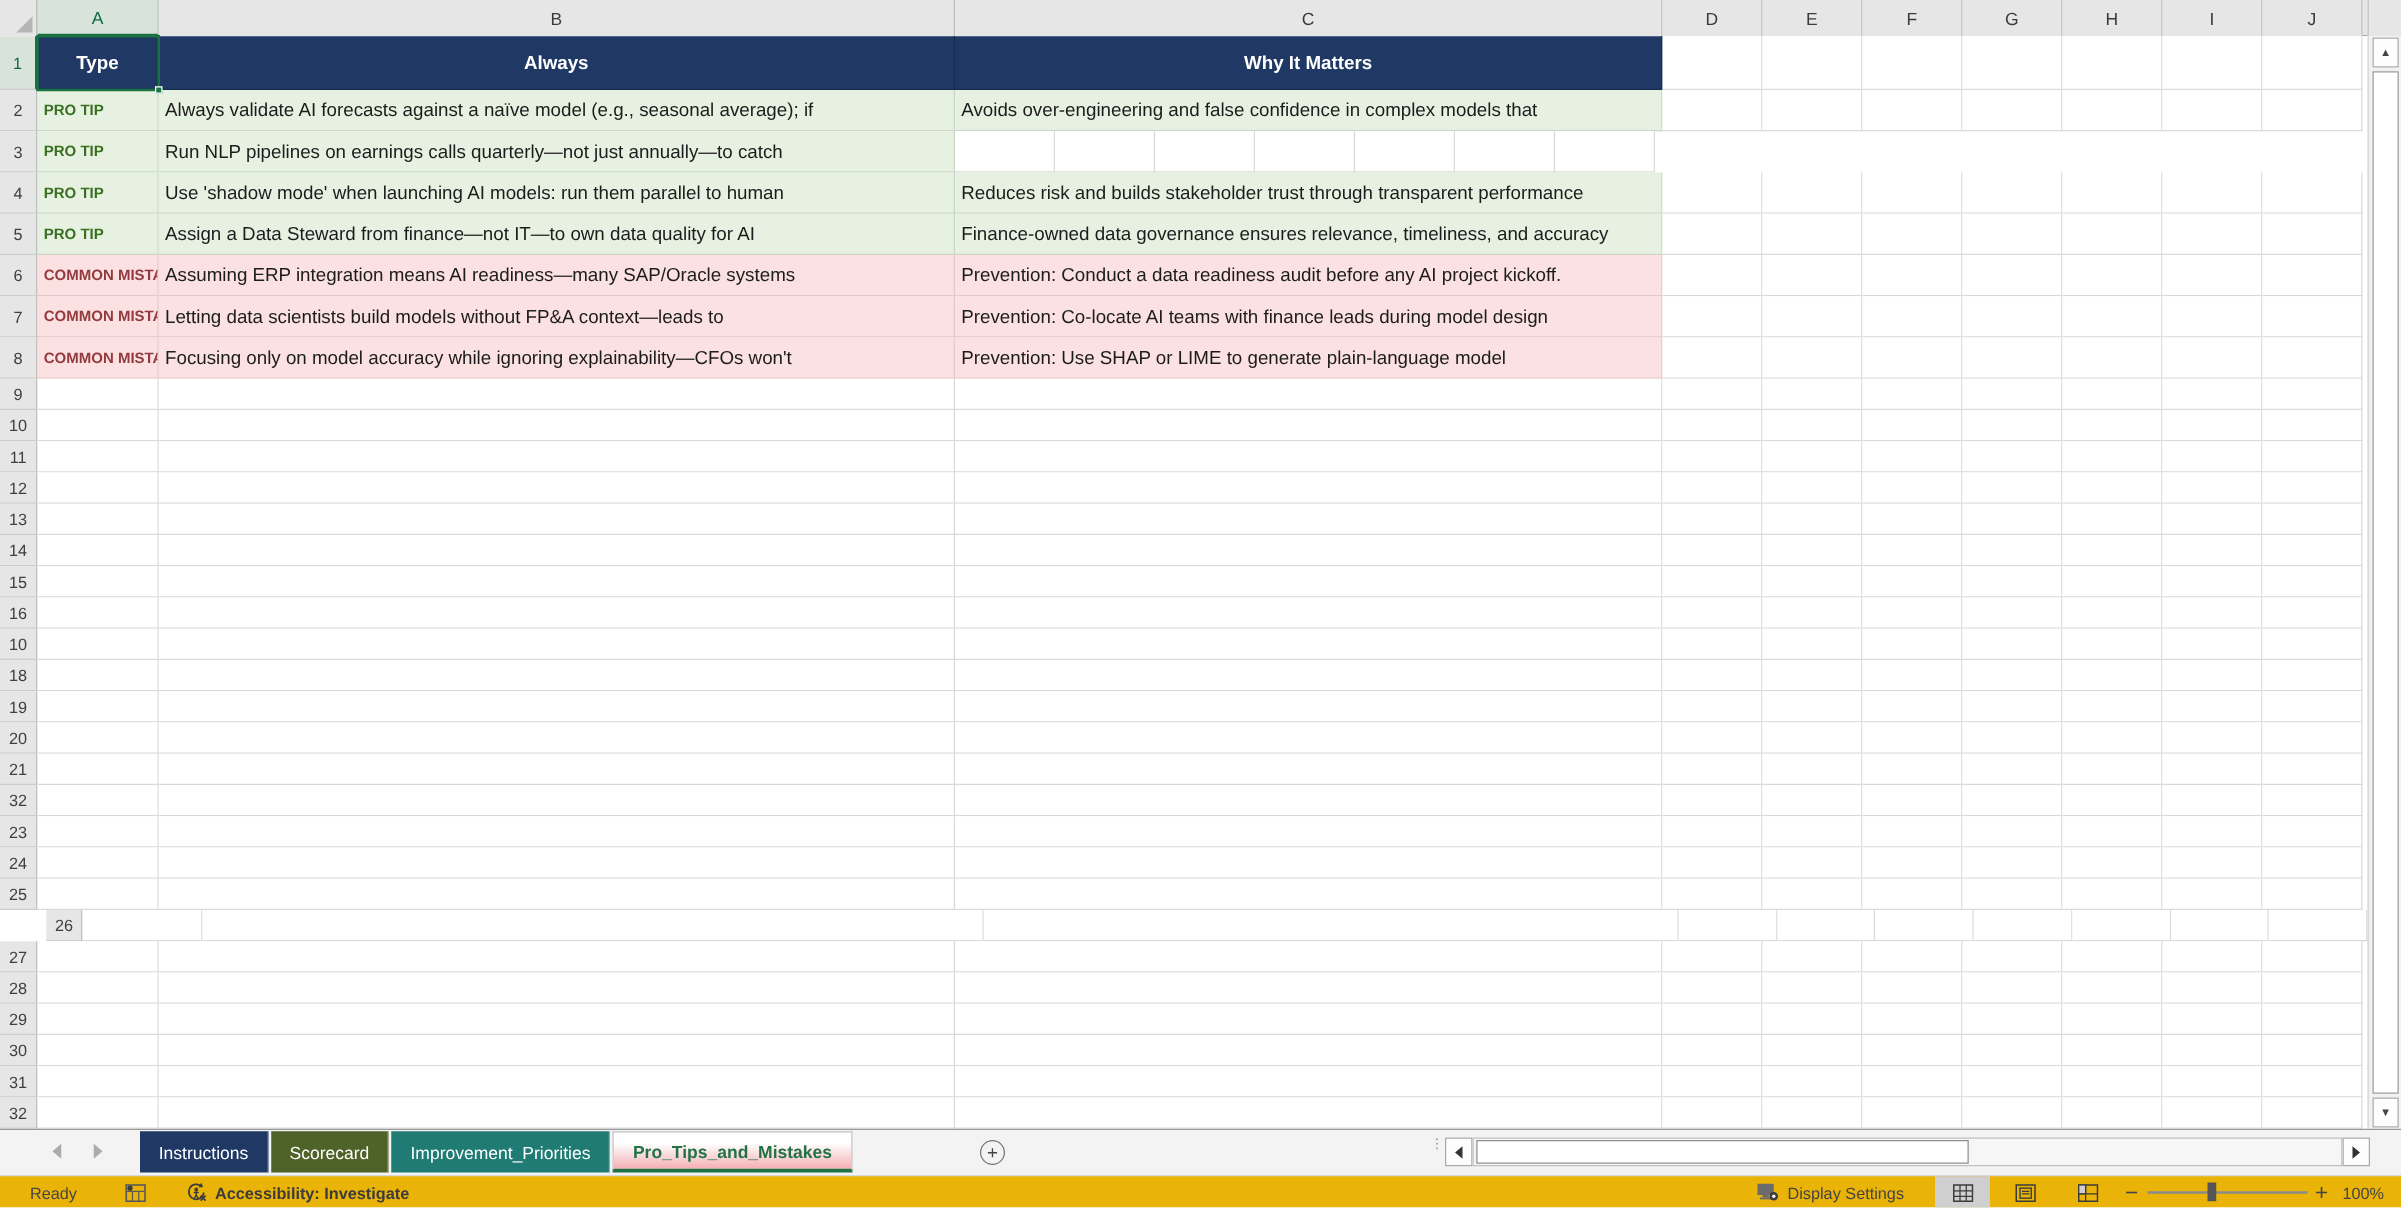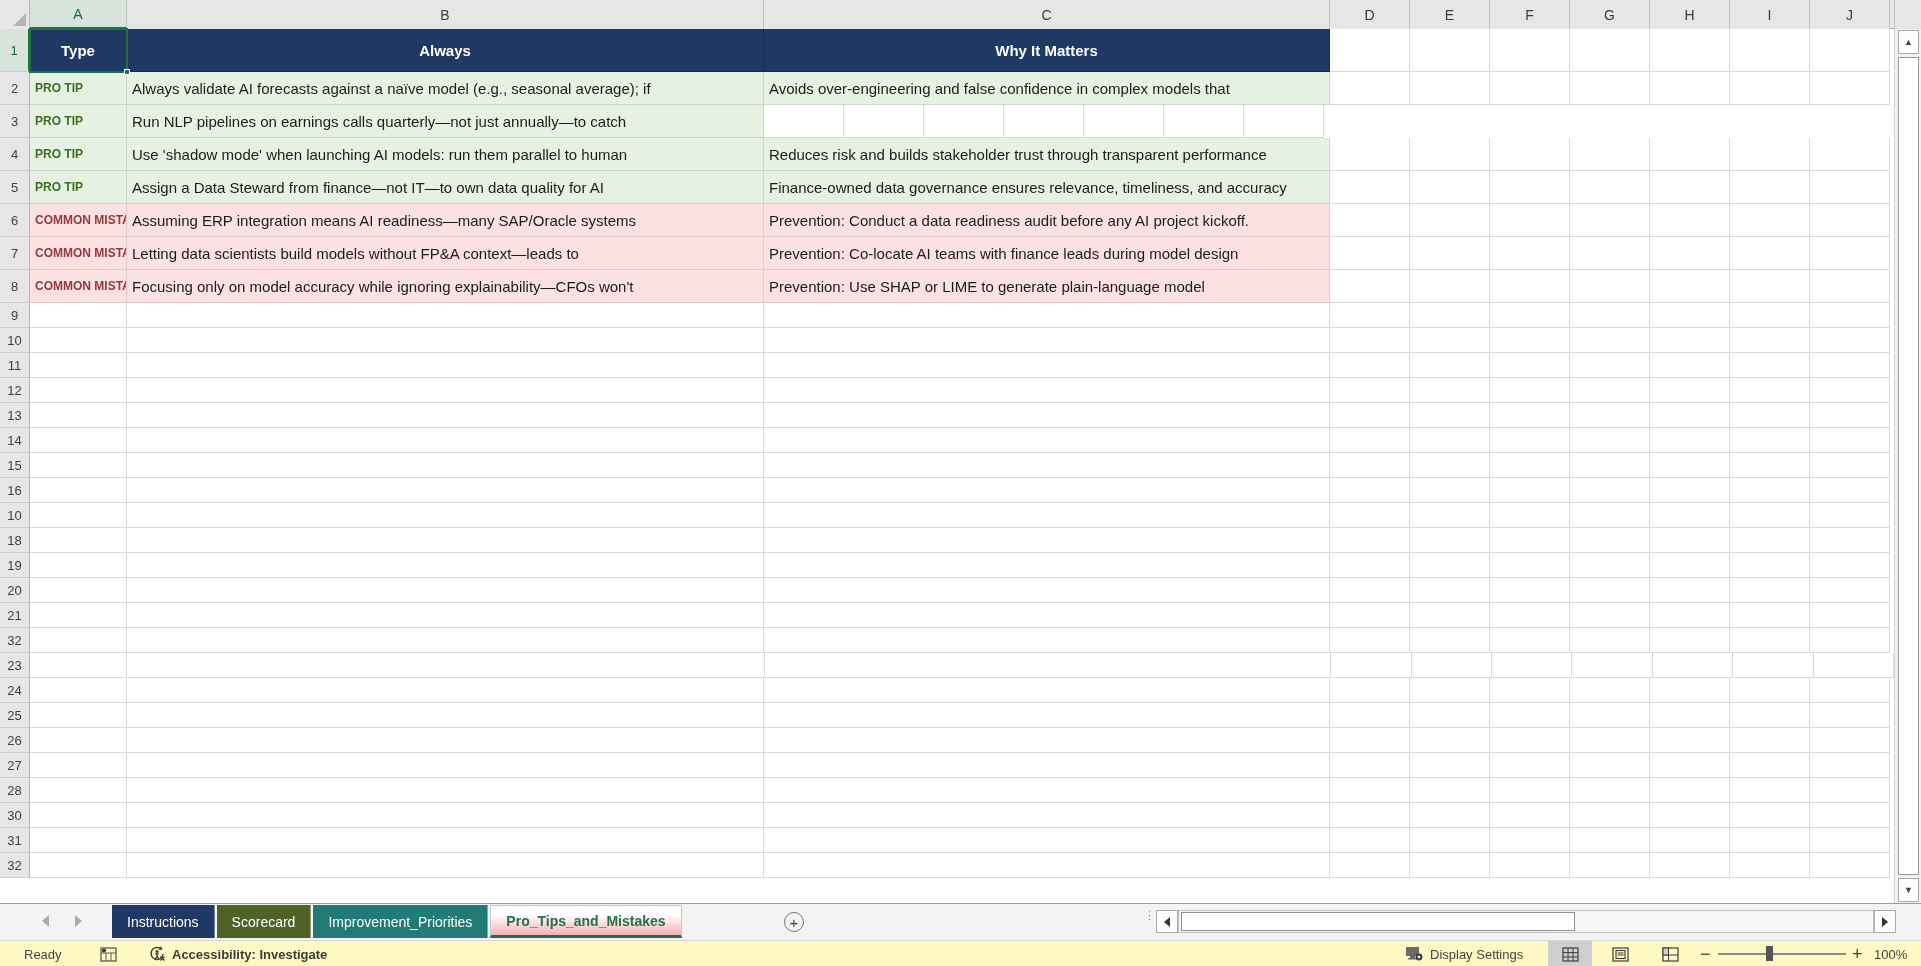--- a/index.html
+++ b/index.html
@@ -77,21 +77,21 @@
   .hsb-tri-l { width:0;height:0;border-top:5px solid transparent;border-bottom:5px solid transparent;
                border-right:6px solid #333; }
   .hsb-tri-r { width:0;height:0;border-top:5px solid transparent;border-bottom:5px solid transparent;
                border-left:6px solid #333; }
   #hsb-track { position:absolute; left:1178px; top:6px; width:696px; height:23px;
                background:#F6F6F6; border:1px solid #C0C0C0; }
   #hsb-thumb { position:absolute; left:2px; top:1px; width:394px; height:19px; background:#FFFFFF;
                border:1px solid #8F8F8F; }
 
   
-  #statusbar { position:absolute; left:0; top:940px; width:1921px; height:26px; background:#fef9c3;
+  #statusbar { position:absolute; left:0; top:940px; width:1921px; height:26px; background:#eab308;
                border-top:1px solid #D8D8D8; font-size:13px; color:#444; }
   .sb-item { position:absolute; top:0; height:26px; display:flex; align-items:center; gap:6px; }
   #sb-ready { left:24px; }
   #sb-macro { left:100px; }
   #sb-access { left:148px; font-weight:bold; color:#3B3B3B; }
   #sb-display { left:1405px; }
   .view-btn { position:absolute; top:0; width:44px; height:26px; display:flex; align-items:center;
               justify-content:center; }
   #view-normal { left:1548px; background:#CFCFCF; }
   #view-layout { left:1598px; }
@@ -420,21 +420,21 @@
         <div class="cell" style="width: 637px;"></div>
         <div class="cell" style="width: 566px;"></div>
         <div class="cell" style="width: 80px;"></div>
         <div class="cell" style="width: 80px;"></div>
         <div class="cell" style="width: 80px;"></div>
         <div class="cell" style="width: 80px;"></div>
         <div class="cell" style="width: 80px;"></div>
         <div class="cell" style="width: 80px;"></div>
         <div class="cell" style="width: 80px;"></div>
       </div>
-      <div class="grow" style="height: 25px; justify-content: space-between;">
+      <div class="grow" style="height: 25px;">
         <div class="gutter" style="height: 25px;">23</div>
         <div class="cell" style="width: 97px;"></div>
         <div class="cell" style="width: 637px;"></div>
         <div class="cell" style="width: 566px;"></div>
         <div class="cell" style="width: 80px;"></div>
         <div class="cell" style="width: 80px;"></div>
         <div class="cell" style="width: 80px;"></div>
         <div class="cell" style="width: 80px;"></div>
         <div class="cell" style="width: 80px;"></div>
         <div class="cell" style="width: 80px;"></div>
@@ -459,21 +459,21 @@
         <div class="cell" style="width: 637px;"></div>
         <div class="cell" style="width: 566px;"></div>
         <div class="cell" style="width: 80px;"></div>
         <div class="cell" style="width: 80px;"></div>
         <div class="cell" style="width: 80px;"></div>
         <div class="cell" style="width: 80px;"></div>
         <div class="cell" style="width: 80px;"></div>
         <div class="cell" style="width: 80px;"></div>
         <div class="cell" style="width: 80px;"></div>
       </div>
-      <div class="grow" style="height: 25px;">
+      <div class="grow" style="height: 25px; margin-left: 37px;">
         <div class="gutter" style="height: 25px;">26</div>
         <div class="cell" style="width: 97px;"></div>
         <div class="cell" style="width: 637px;"></div>
         <div class="cell" style="width: 566px;"></div>
         <div class="cell" style="width: 80px;"></div>
         <div class="cell" style="width: 80px;"></div>
         <div class="cell" style="width: 80px;"></div>
         <div class="cell" style="width: 80px;"></div>
         <div class="cell" style="width: 80px;"></div>
         <div class="cell" style="width: 80px;"></div>
@@ -487,20 +487,33 @@
         <div class="cell" style="width: 80px;"></div>
         <div class="cell" style="width: 80px;"></div>
         <div class="cell" style="width: 80px;"></div>
         <div class="cell" style="width: 80px;"></div>
         <div class="cell" style="width: 80px;"></div>
         <div class="cell" style="width: 80px;"></div>
         <div class="cell" style="width: 80px;"></div>
       </div>
       <div class="grow" style="height: 25px;">
         <div class="gutter" style="height: 25px;">28</div>
+        <div class="cell" style="width: 97px;"></div>
+        <div class="cell" style="width: 637px;"></div>
+        <div class="cell" style="width: 566px;"></div>
+        <div class="cell" style="width: 80px;"></div>
+        <div class="cell" style="width: 80px;"></div>
+        <div class="cell" style="width: 80px;"></div>
+        <div class="cell" style="width: 80px;"></div>
+        <div class="cell" style="width: 80px;"></div>
+        <div class="cell" style="width: 80px;"></div>
+        <div class="cell" style="width: 80px;"></div>
+      </div>
+      <div class="grow" style="height: 25px;">
+        <div class="gutter" style="height: 25px;">29</div>
         <div class="cell" style="width: 97px;"></div>
         <div class="cell" style="width: 637px;"></div>
         <div class="cell" style="width: 566px;"></div>
         <div class="cell" style="width: 80px;"></div>
         <div class="cell" style="width: 80px;"></div>
         <div class="cell" style="width: 80px;"></div>
         <div class="cell" style="width: 80px;"></div>
         <div class="cell" style="width: 80px;"></div>
         <div class="cell" style="width: 80px;"></div>
         <div class="cell" style="width: 80px;"></div>

